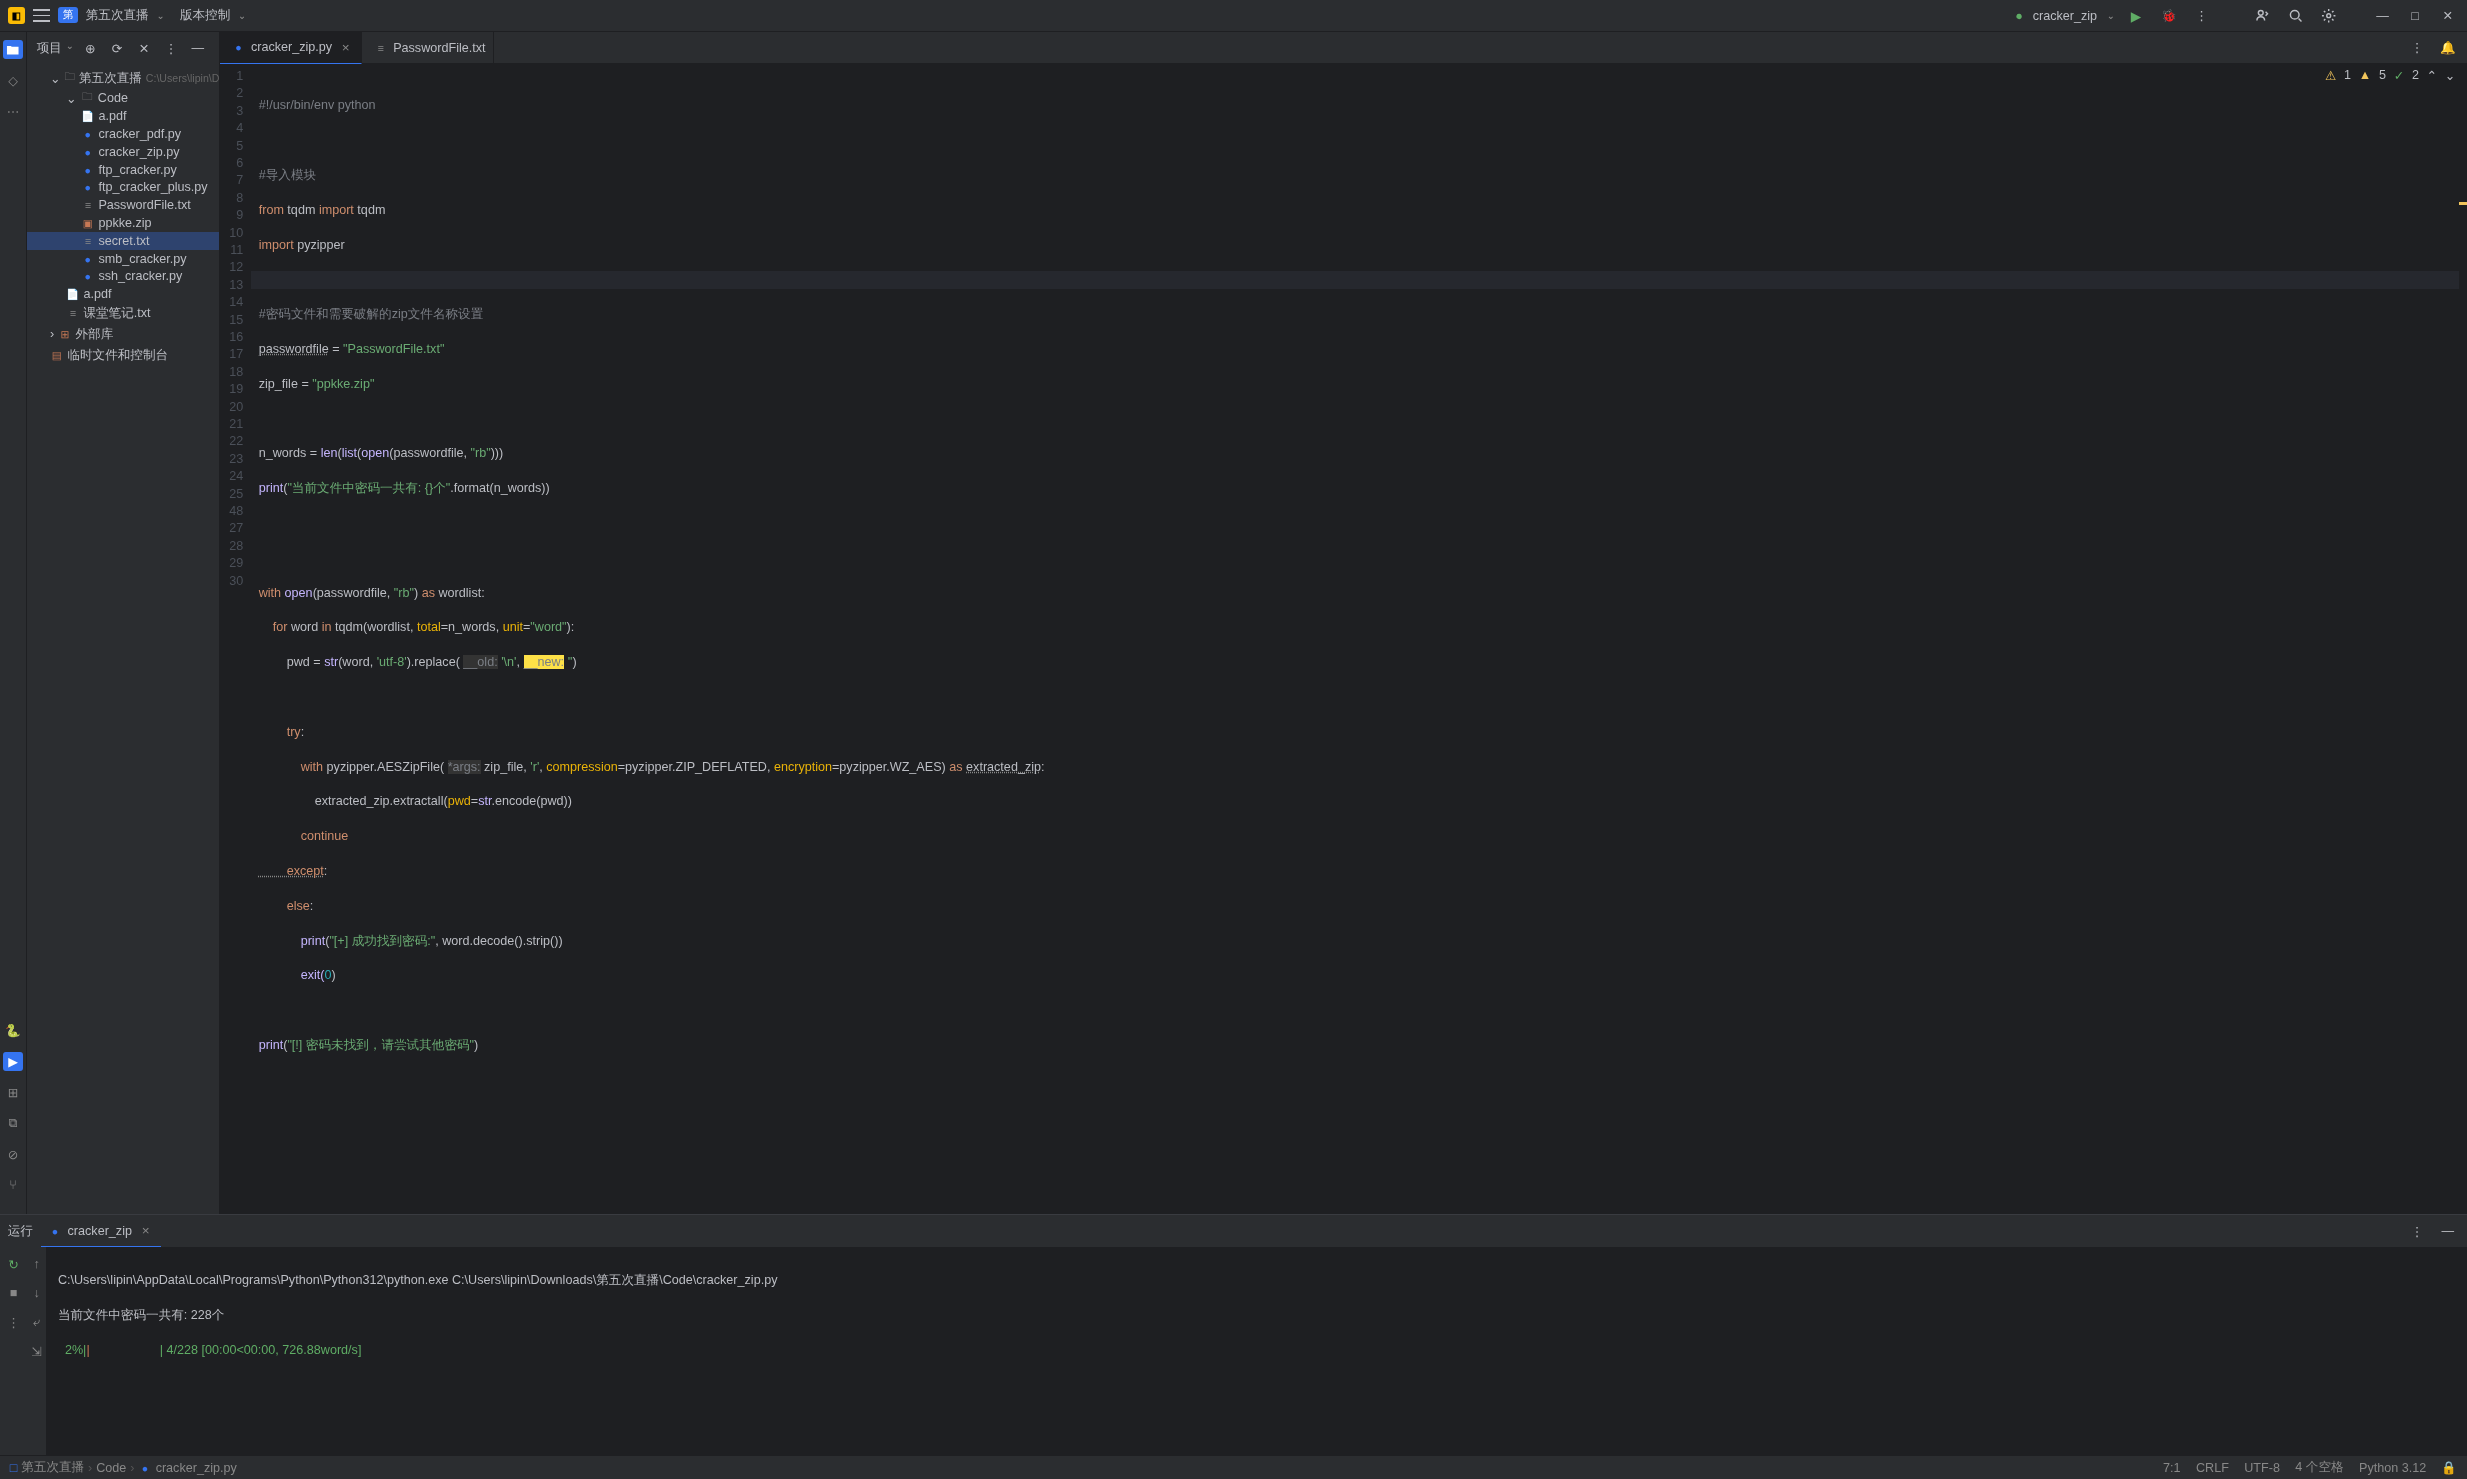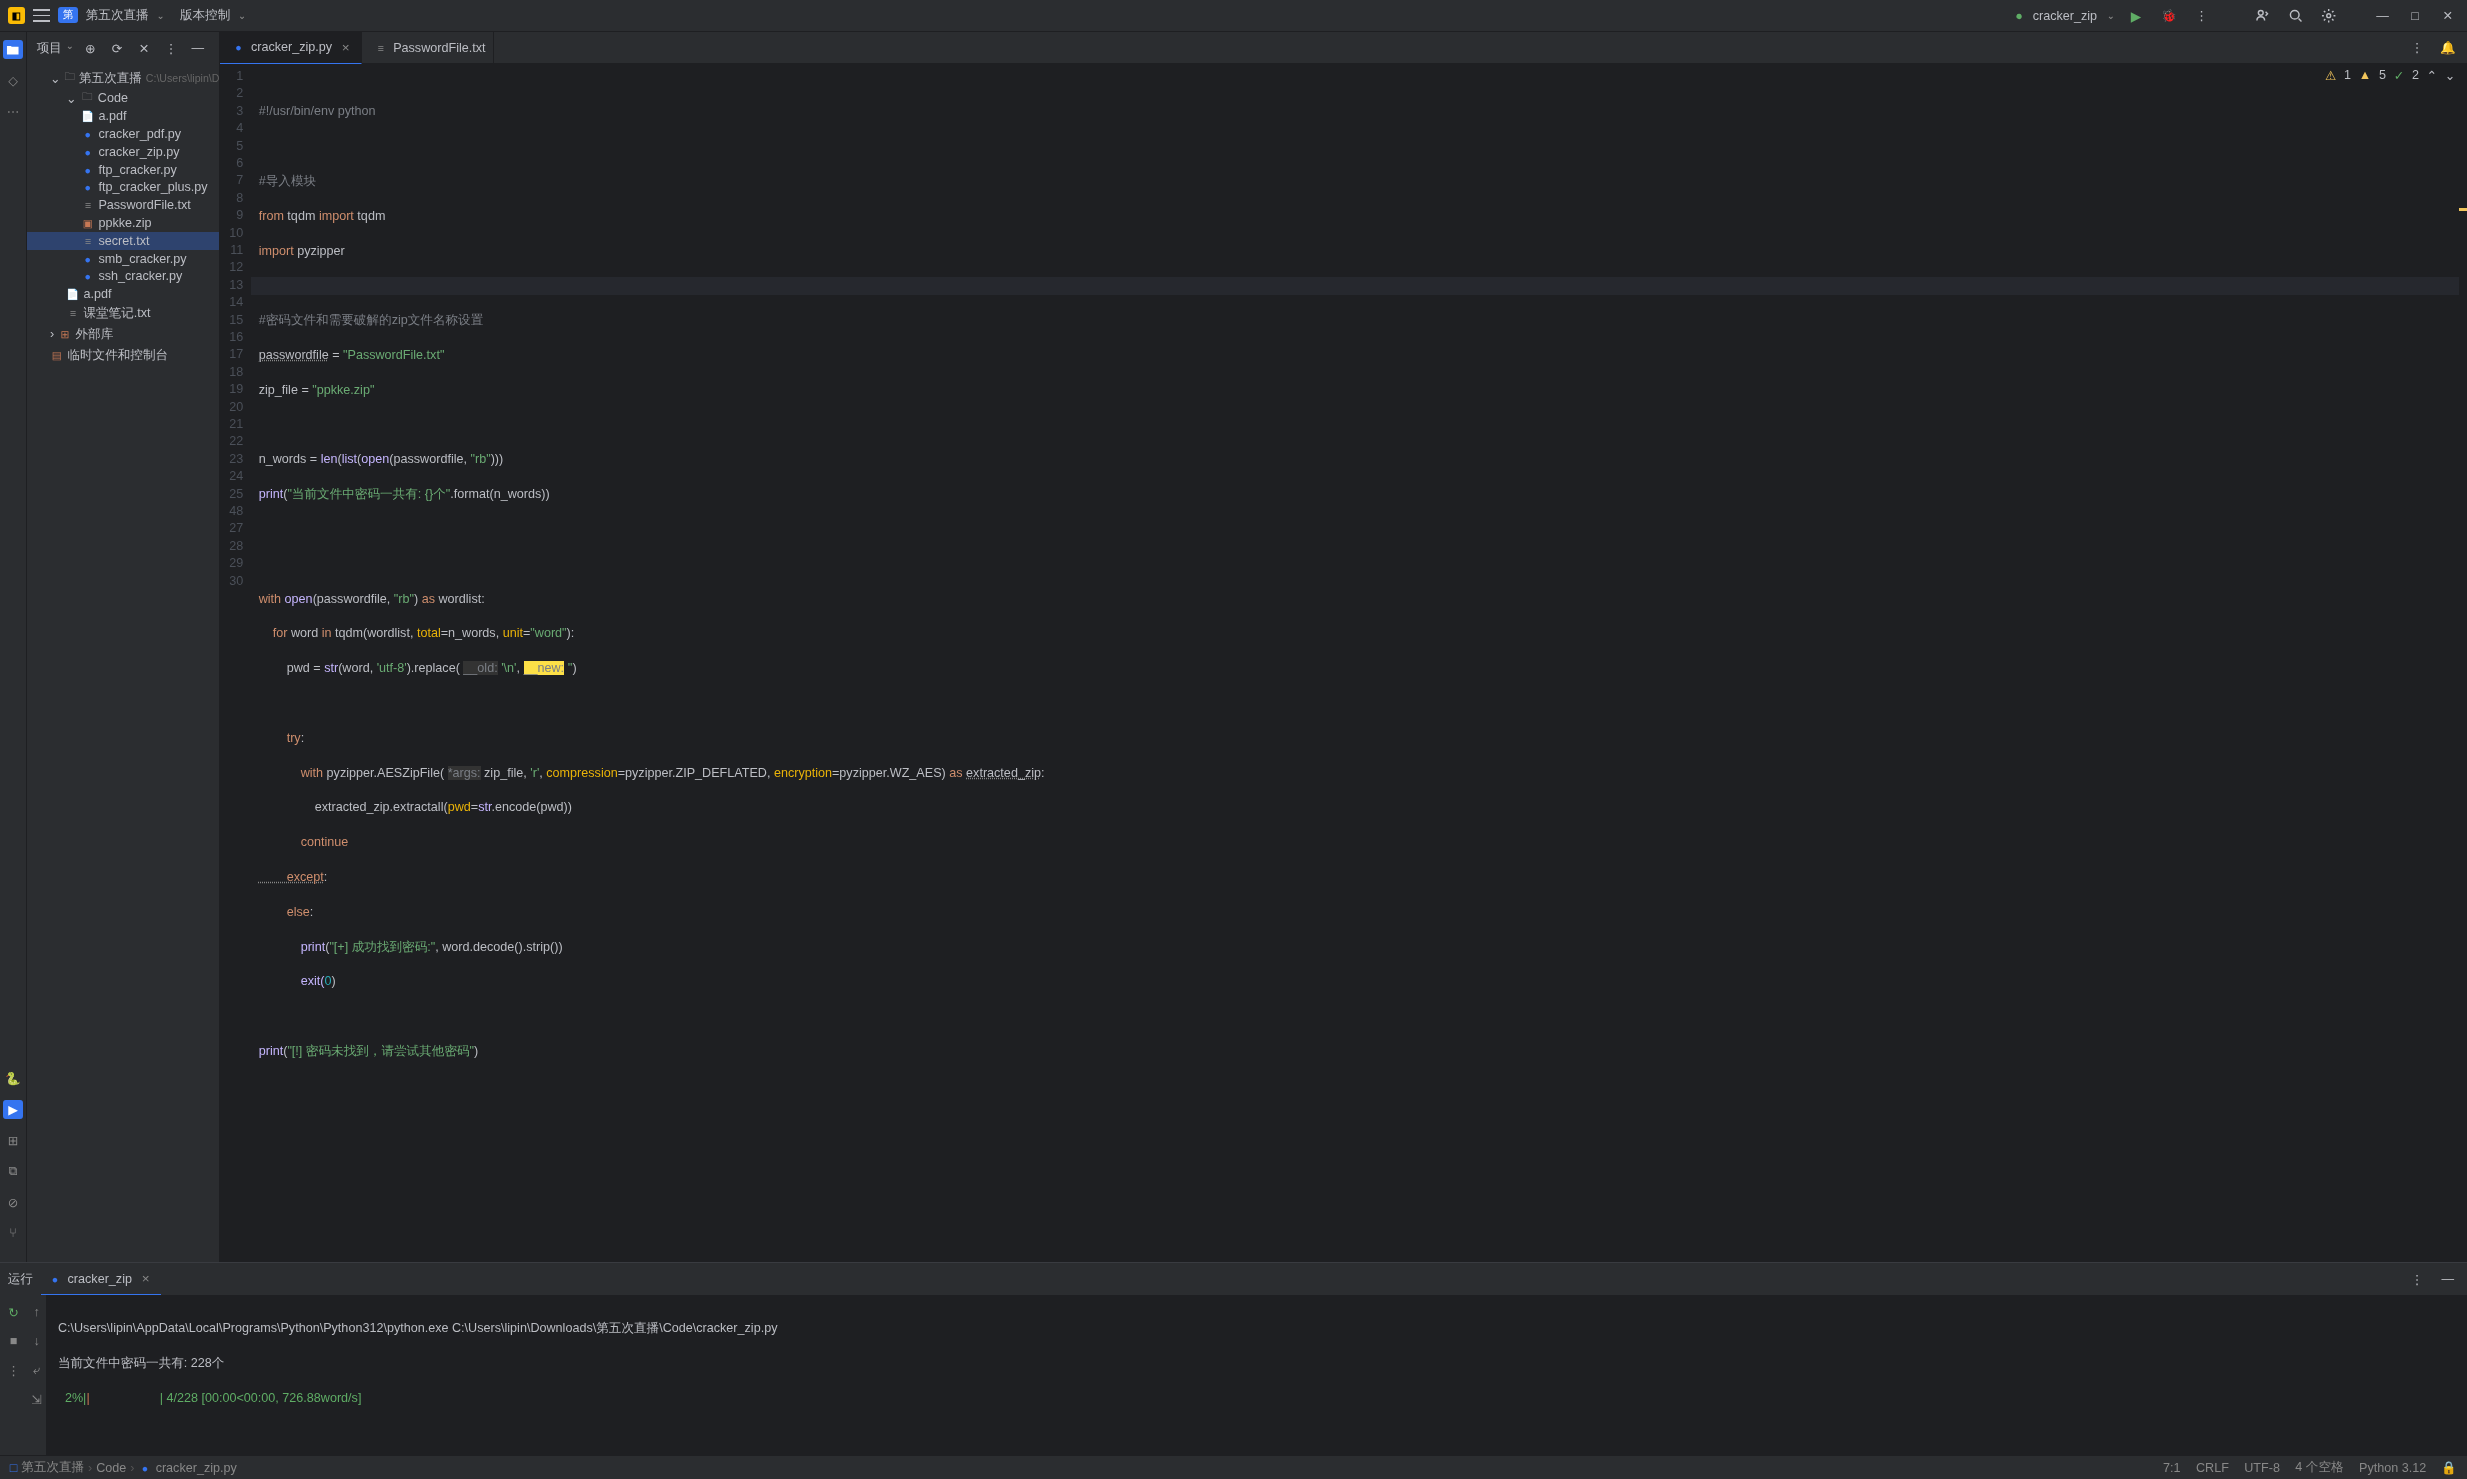--- a/index.html
+++ b/index.html
@@ -35,36 +35,36 @@
 .txt-icon{color:#888}
 .path-dim{color:#666;font-size:10.6px}
 .editor-area{flex:1;display:flex;flex-direction:column;background:#1e1f22;overflow:hidden}
 .tabs{height:32px;background:#2b2d30;display:flex;align-items:center;border-bottom:1px solid #1e1f22}
 .tab{height:32px;display:flex;align-items:center;padding:0 7.7px 0 11.6px;gap:5.8px;cursor:pointer;font-size:11.6px;border-right:1px solid #1e1f22}
 .tab.active{background:#1e1f22;border-bottom:1.9px solid #3574f0}
 .tab-close{color:#888;font-size:13.5px;padding:0 3.9px}
 .tabs-right{margin-left:auto;display:flex;align-items:center;gap:7.7px;padding-right:7.7px}
 .editor-body{flex:1;display:flex;overflow:hidden;position:relative}
 .gutter{width:31px;background:#1e1f22;text-align:right;padding:3.9px 7.7px 3.9px 0;color:#4b5059;font-size:11.6px;line-height:17.4px;font-family:'Consolas',monospace;user-select:none}
-.code{flex:1;padding:22px 0;font-family:'Consolas',monospace;font-size:12.6px;line-height:17.4px;white-space:pre;overflow:auto}
+.code{flex:1;padding:16px 0;font-family:'Consolas',monospace;font-size:12.6px;line-height:17.4px;white-space:pre;overflow:auto}
 .code-line{padding-left:7.7px;height:17.4px}
 .code-line.highlight{background:#26282e}
 .kw{color:#cf8e6d}
 .str{color:#6aab73}
 .comment{color:#7a7e85}
 .fn{color:#c4b5fd}
 .num{color:#2aacb8}
 .param{color:#eab308}
 .underline{text-decoration:underline dotted #888}
 .editor-status{position:absolute;top:3.9px;right:11.6px;display:flex;gap:7.7px;font-size:10.6px;align-items:center}
 .warn-badge{color:#f2c55c}
 .ok-badge{color:#5fad65}
 .minimap{width:7.7px;background:#1e1f22;position:relative}
 .minimap-mark{position:absolute;right:0;width:7.7px;height:2.9px;background:#f2c55c}
-.bottom-panel{height:193px;background:#1e1f22;border-top:1px solid #393b40;display:flex;flex-direction:column}
+.bottom-panel{height:241px;background:#1e1f22;border-top:1px solid #393b40;display:flex;flex-direction:column}
 .bottom-tabs{height:32px;background:#2b2d30;display:flex;align-items:center;padding:0 7.7px;gap:7.7px}
 .bottom-tab-run{display:flex;align-items:center;gap:5.8px;border-bottom:1.9px solid #3574f0;height:32px;padding:0 7.7px}
 .bottom-tabs-right{margin-left:auto;display:flex;gap:7.7px}
 .console{flex:1;display:flex;overflow:hidden}
 .console-gutter{width:27px;background:#2b2d30;display:flex;flex-direction:column;align-items:center;padding-top:7.7px;gap:9.7px}
 .console-out{flex:1;padding:7.7px 11.6px;font-family:'Consolas',monospace;font-size:11.6px;line-height:17.4px;white-space:pre;overflow:auto}
 .green-text{color:#5fad65}
 .statusbar{height:24px;background:#2b2d30;display:flex;align-items:center;padding:0 9.7px;font-size:10.6px;color:#888;border-top:1px solid #1e1f22}
 .status-left{display:flex;align-items:center;gap:3.9px}
 .status-right{margin-left:auto;display:flex;gap:15.4px;align-items:center}

